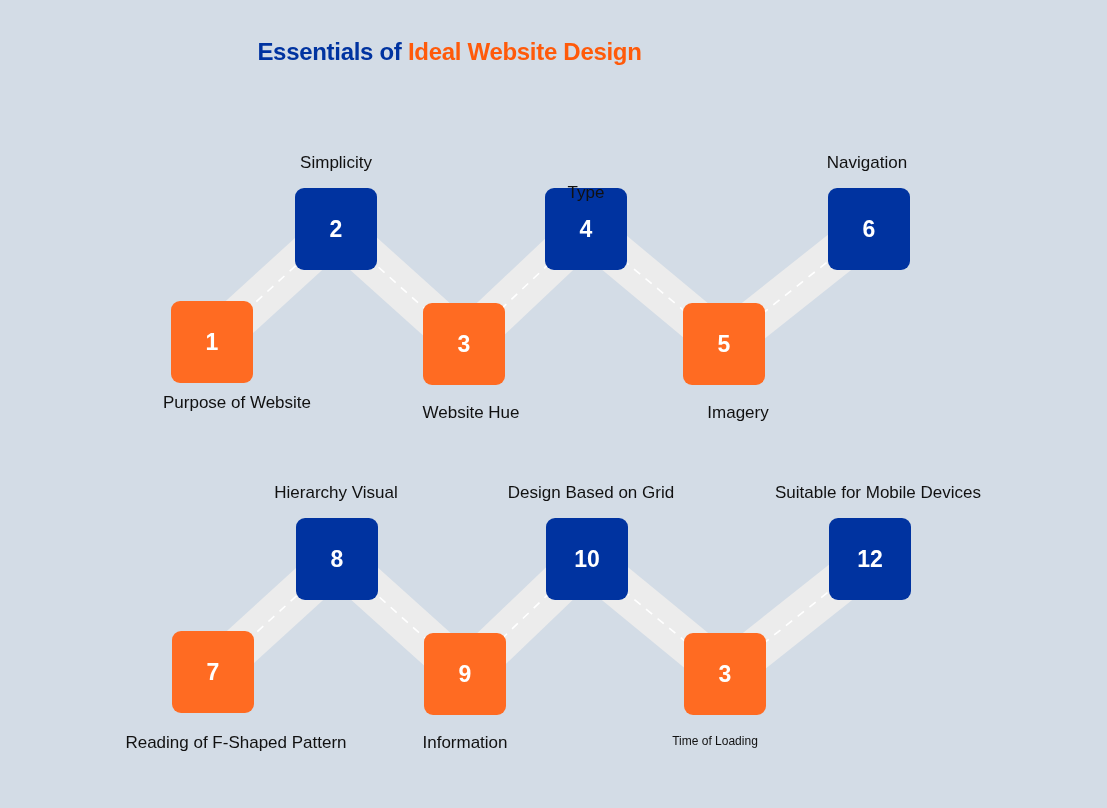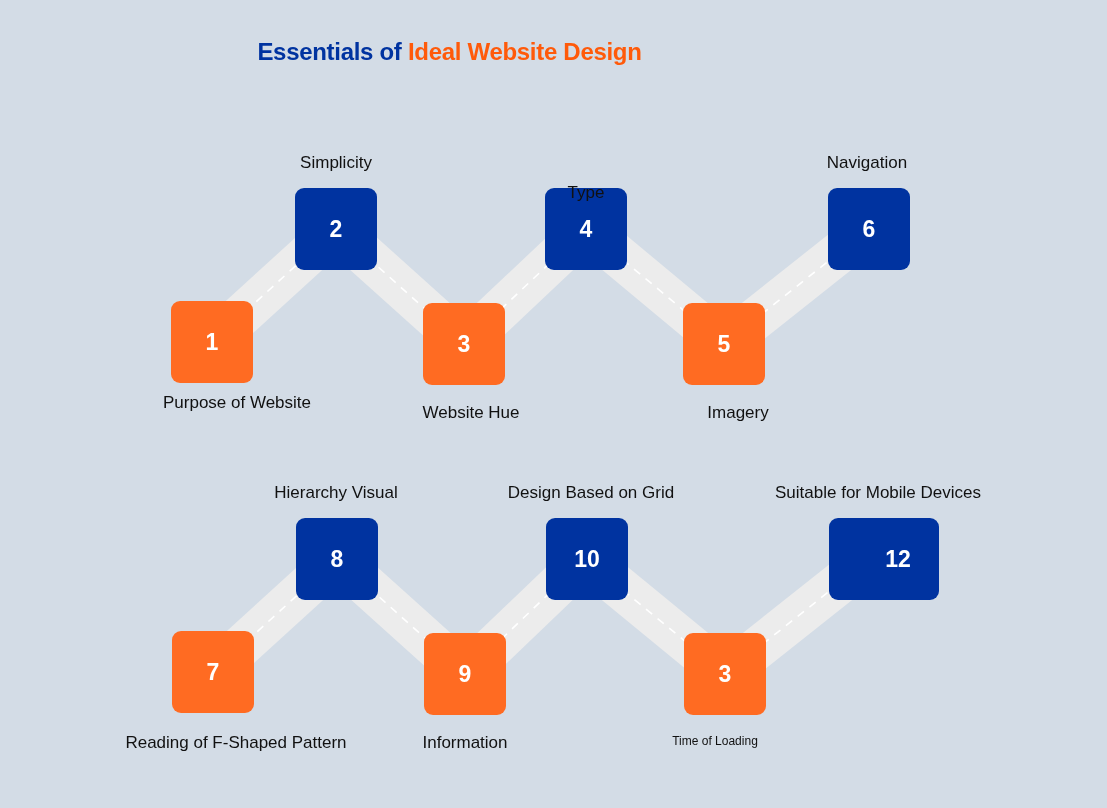--- a/index.html
+++ b/index.html
@@ -84,21 +84,21 @@
   </div>
 <div class="node orange" style="left:424px; top:633px;">
     <span>9</span>
   </div>
 <div class="node blue" style="left:546px; top:518px;">
     <span>10</span>
   </div>
 <div class="node orange" style="left:684px; top:633px;">
     <span>3</span>
   </div>
-<div class="node blue" style="left:829px; top:518px;padding-left:28px;">
+<div class="node blue" style="left:829px; top:518px;">
     <span>12</span>
   </div>
 
 <div class="label" style="left:236px; top:733px;">Reading of F-Shaped Pattern</div>
 <div class="label" style="left:336px; top:483px;">Hierarchy Visual</div>
 <div class="label" style="left:465px; top:733px;">Information</div>
 <div class="label" style="left:591px; top:483px;">Design Based on Grid</div>
 <div class="label small" style="left:715px; top:734px;">Time of Loading</div>
 <div class="label" style="left:878px; top:483px;">Suitable for Mobile Devices</div>
 

